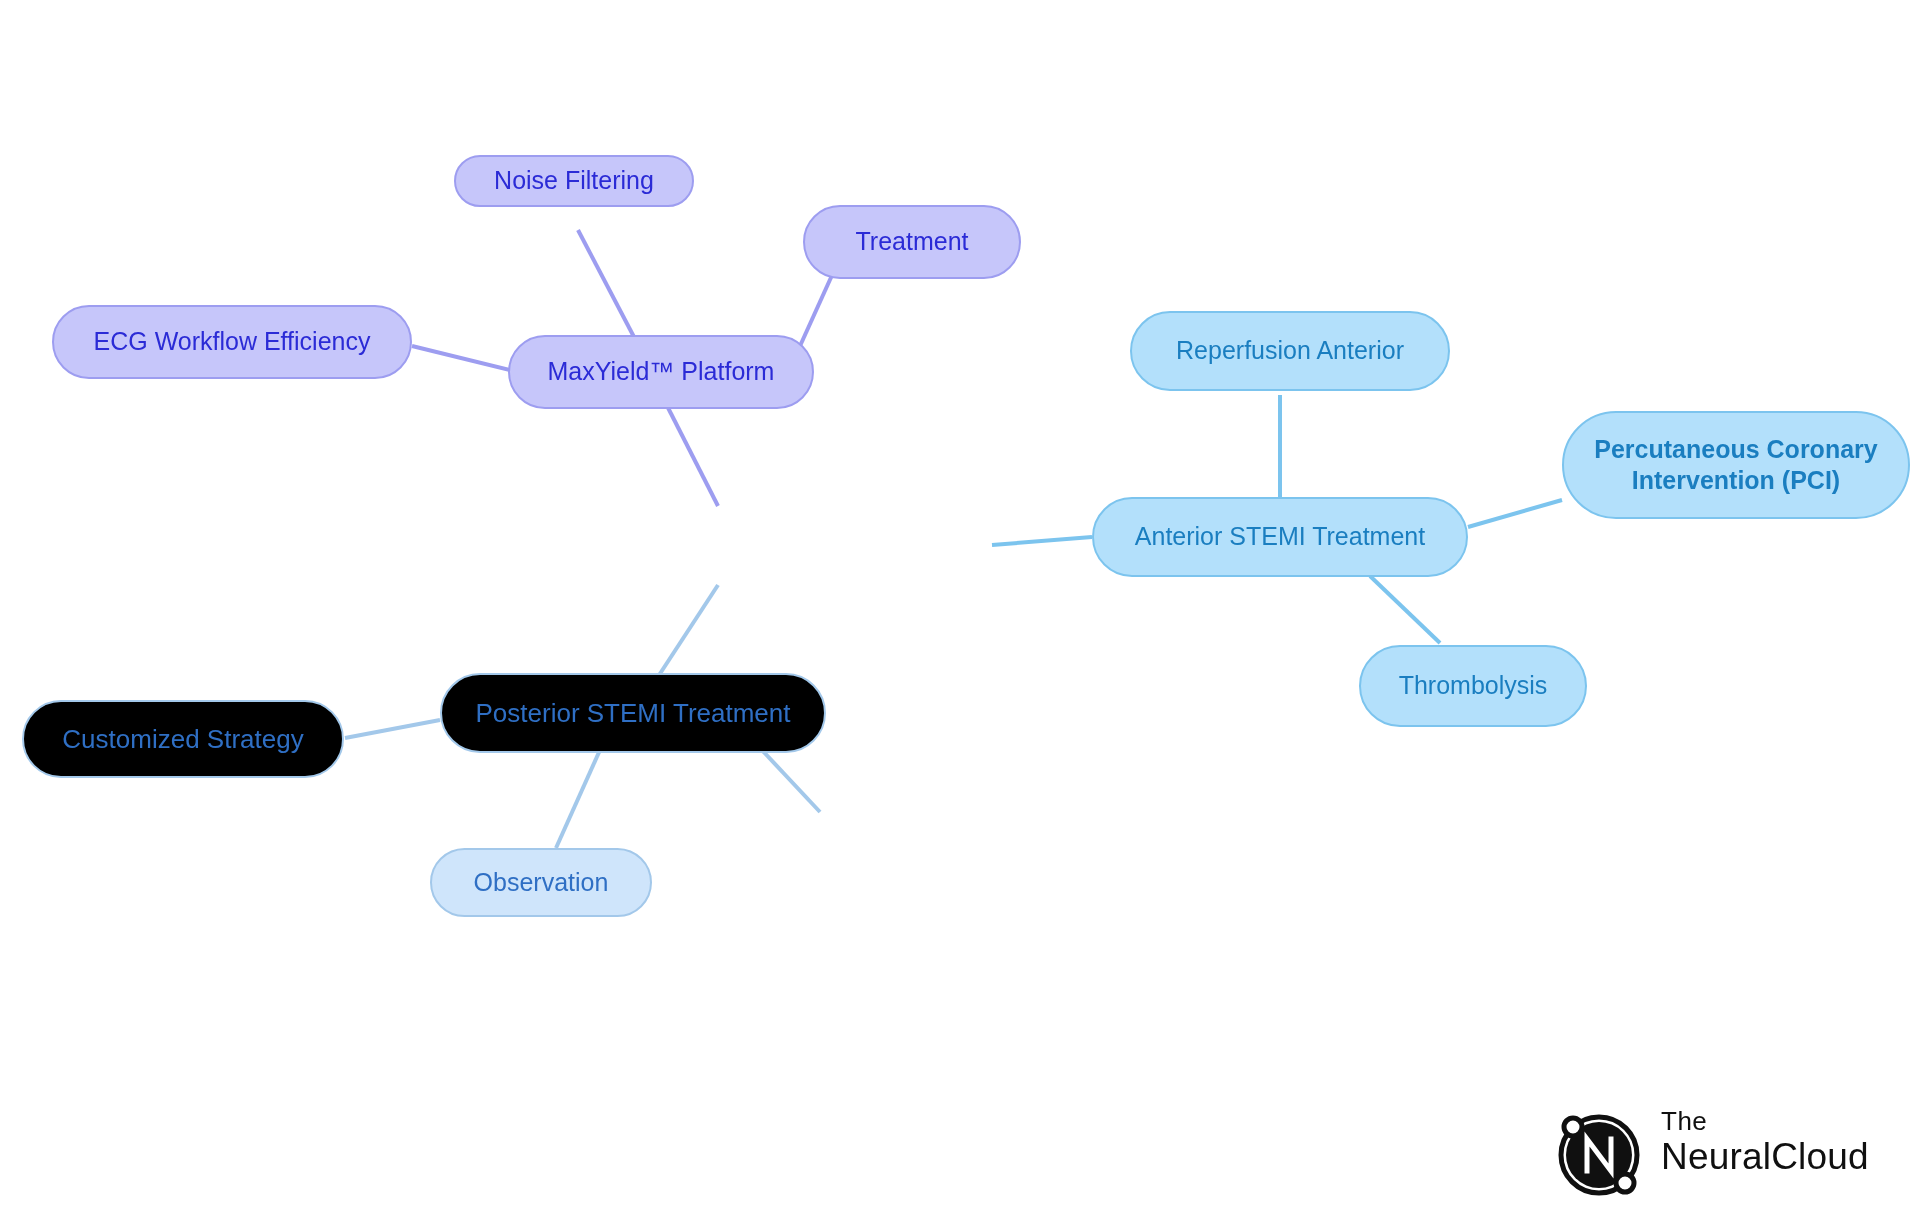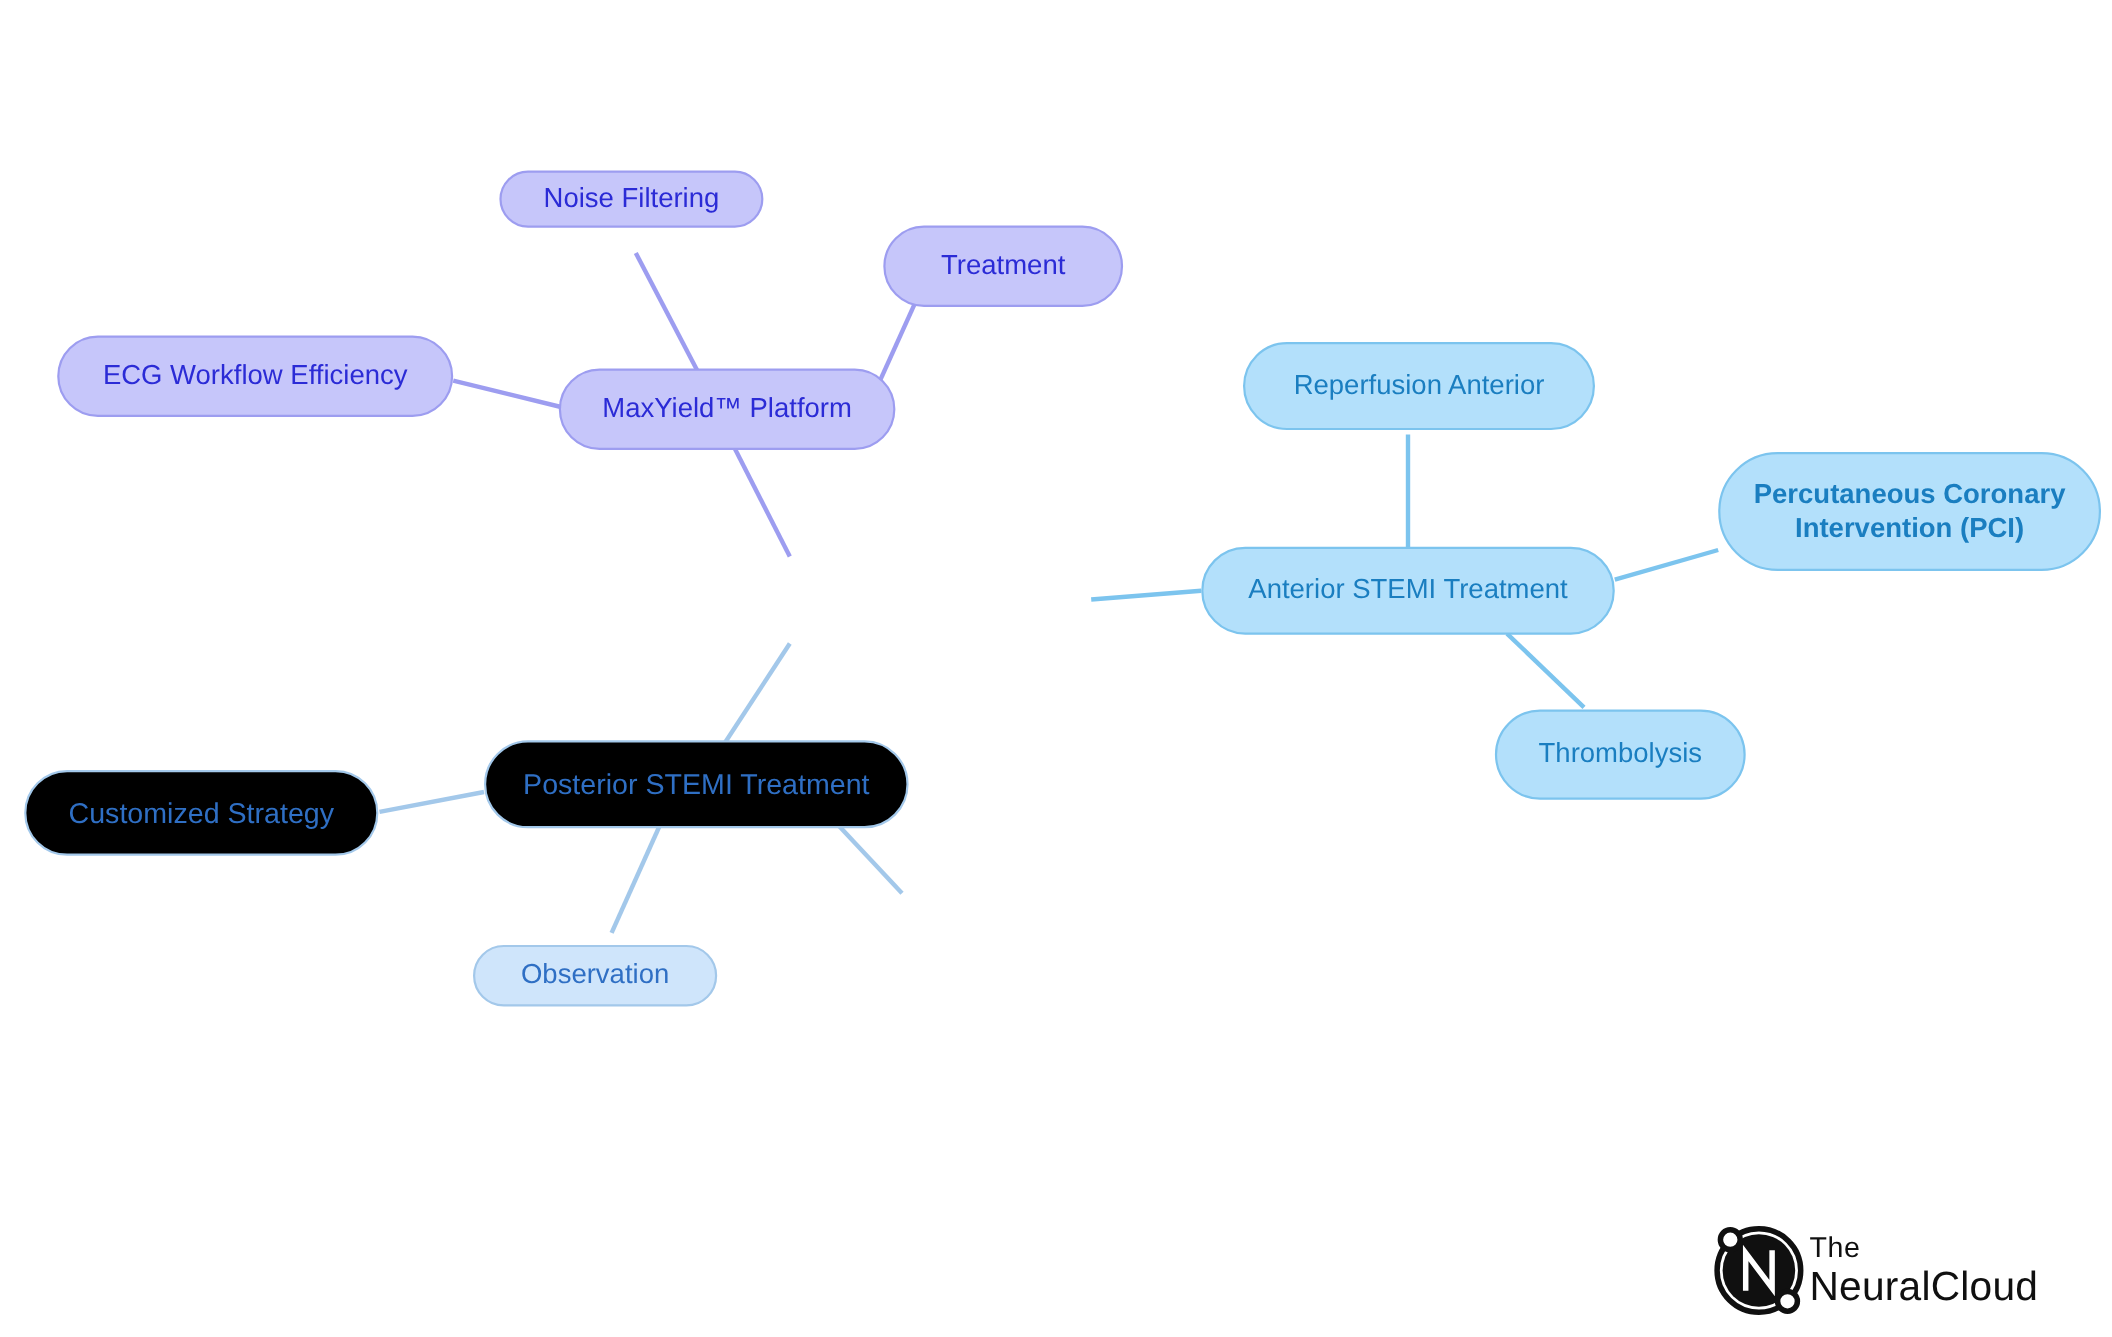--- a/index.html
+++ b/index.html
@@ -70,21 +70,22 @@
   }
   .node-blue-light2 {
     background: #cfe5fb;
     border-color: #a3c8ea;
     color: #2f6fc4;
     font-size: 25px;
   }
   #logo {
     position: absolute;
     display: flex;
-    align-items: center;
+    align-items: flex-start;
+    gap: 16px;
     z-index: 3;
   }
   #logo-text {
     display: flex;
     flex-direction: column;
     line-height: 1.0;
     color: #101010;
   }
   #logo-the {
     font-size: 26px;
@@ -143,21 +144,21 @@
 
   <div class="node node-blue" style="left:1562px; top:411px; width:348px; height:108px;font-weight:bold;">Percutaneous Coronary
 Intervention (PCI)</div>
 
   <div class="node node-blue" style="left:1359px; top:645px; width:228px; height:82px;">Thrombolysis</div>
 
   <div class="node node-blue-light" style="left:440px; top:673px; width:386px; height:80px;">Posterior STEMI Treatment</div>
 
   <div class="node node-blue-light" style="left:22px; top:700px; width:322px; height:78px;">Customized Strategy</div>
 
-  <div class="node node-blue-light2" style="left:430px; top:848px; width:222px; height:56px;margin-top:11px;">Observation</div>
+  <div class="node node-blue-light2" style="left:430px; top:848px; width:222px; height:69px;">Observation</div>
 
 
   <div id="logo" style="left:1553px; top:1108px;">
     <svg width="92" height="92" viewBox="0 0 92 92">
       <circle cx="46" cy="47" r="33" fill="#101010"></circle>
       <circle cx="46" cy="47" r="38" fill="none" stroke="#101010" stroke-width="5"></circle>
       <path d="M34 63 L34 31 L58 63 L58 31" fill="none" stroke="#ffffff" stroke-width="5" stroke-linecap="square"></path>
       <circle cx="20" cy="19" r="9" fill="#ffffff" stroke="#101010" stroke-width="5"></circle>
       <circle cx="72" cy="75" r="9" fill="#ffffff" stroke="#101010" stroke-width="5"></circle>
     </svg>

